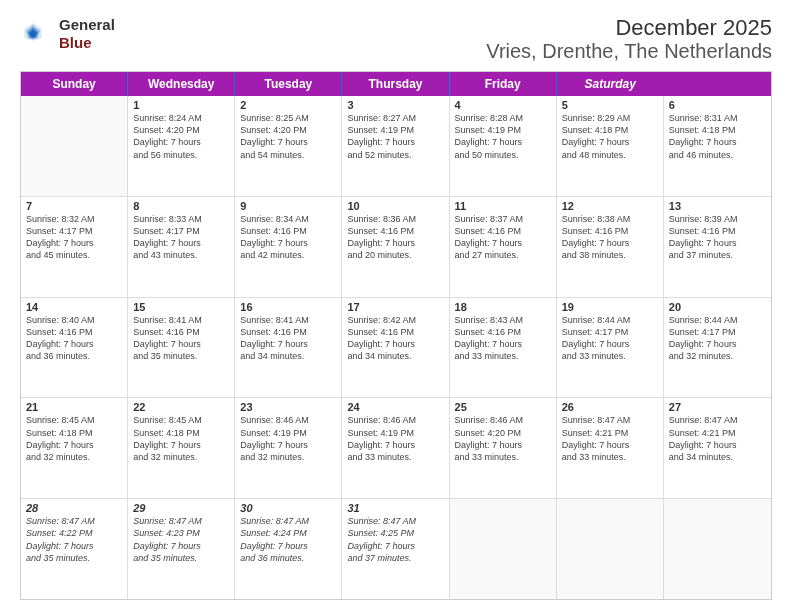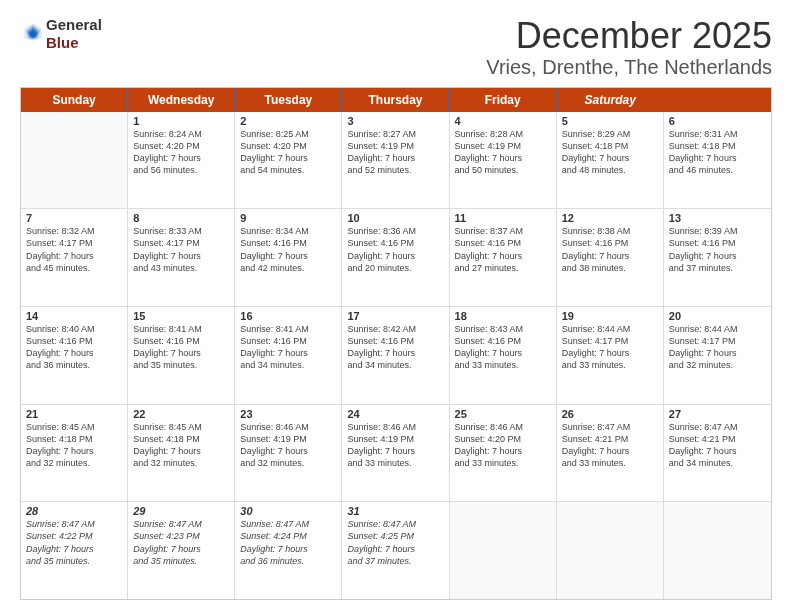--- a/index.html
+++ b/index.html
@@ -19,57 +19,57 @@
     }
     .header {
       display: flex;
       justify-content: space-between;
       align-items: flex-start;
       margin-bottom: 8px;
     }
     .logo {
       display: flex;
       align-items: center;
-      gap: 2px;
+      gap: 15px;
     }
     .logo-text {
       font-size: 15px;
       font-weight: bold;
       line-height: 1.2;
     }
     .logo-general { color: #333; }
     .logo-blue { color: #7f1d1d; }
     .logo-icon {
       width: 22px;
       height: 22px;
       margin-left: 2px;
     }
     .title-block {
       text-align: right;
     }
     .month-title {
-      font-size: 36px;
+      font-size: 22px;
       font-weight: 300;
       color: #333;
       line-height: 1.1;
     }
     .location {
       font-size: 20px;
       color: #555;
     }
     .calendar {
       flex: 1;
       display: flex;
       flex-direction: column;
       border: 1px solid #ccc;
     }
     .cal-header {
       display: grid;
       grid-template-columns: repeat(7, 1fr);
-      background: #c2410c;
+      background: #a21caf;
     }
     .cal-header-cell {
       color: #fff;
       font-size: 12px;
       font-weight: bold;
       text-align: center;
       padding: 5px 2px;
       border-right: 1px solid #1976d2;
     }
     .cal-header-cell:last-child { border-right: none; font-style: italic; }

